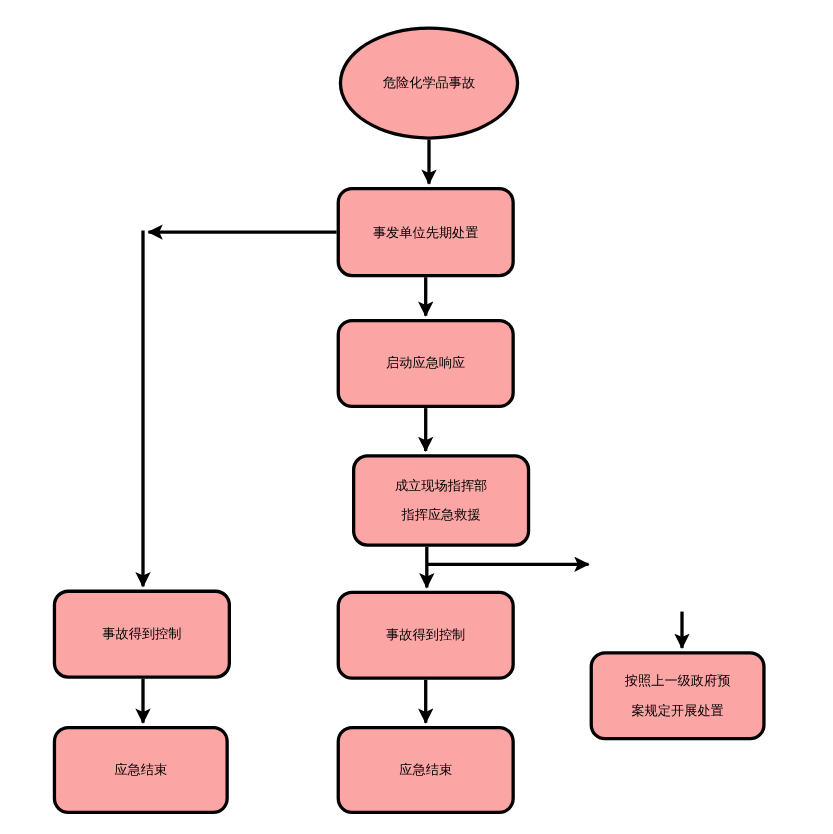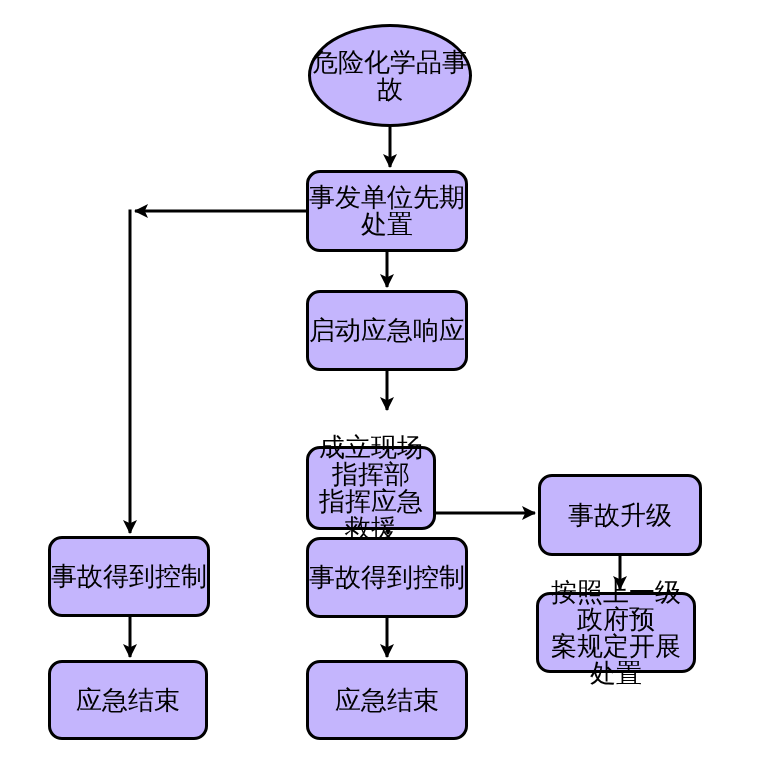--- a/index.html
+++ b/index.html
@@ -22,36 +22,36 @@
     stroke: #000000;
     stroke-width: 3;
     fill: none;
     marker-end: url(#arrowhead);
   }
   .node {
     position: absolute;
     display: flex;
     align-items: center;
     justify-content: center;
-    background: #c4b5fd;
+    background: #fca5a5;
     border: 3.5px solid #000000;
     border-radius: 14px;
     color: #000000;
-    font-size: 26px;
+    font-size: 12px;
     line-height: 27px;
     text-align: center;
   }
   .node span { white-space: pre-line; }
   .ellipse { border-radius: 50%; }
 
   
   .n-start      { left: 308px; top: 24px;  width: 164px; height: 103px; }
   .n-initial    { left: 306px; top: 170px; width: 162px; height: 82px; }
   .n-activate   { left: 306px; top: 290px; width: 162px; height: 81px; text-align: right; }
-  .n-command    { left: 306px; top: 413px; width: 130px; height: 84px; margin-top: 33px; }
+  .n-command    { left: 320px; top: 413px; width: 162px; height: 84px; }
   .n-ctrl-left  { left: 48px;  top: 536px; width: 162px; height: 81px; }
   .n-end-left   { left: 48px;  top: 660px; width: 160px; height: 80px; }
   .n-ctrl-mid   { left: 306px; top: 537px; width: 162px; height: 81px; }
   .n-end-mid    { left: 306px; top: 660px; width: 162px; height: 80px; }
   .n-escalation { left: 538px; top: 474px; width: 164px; height: 82px; }
   .n-higher     { left: 536px; top: 592px; width: 160px; height: 81px; }
 </style>
 </head>
 <body>
 
@@ -101,22 +101,19 @@
   </div>
 
   <div class="node n-ctrl-mid">
     <span>事故得到控制</span>
   </div>
 
   <div class="node n-end-mid">
     <span>应急结束</span>
   </div>
 
-  <div class="node n-escalation">
-    <span>事故升级</span>
-  </div>
 
   <div class="node n-higher">
     <span>按照上一级政府预
 案规定开展处置</span>
   </div>
 
 </div>
 
 </body></html>

